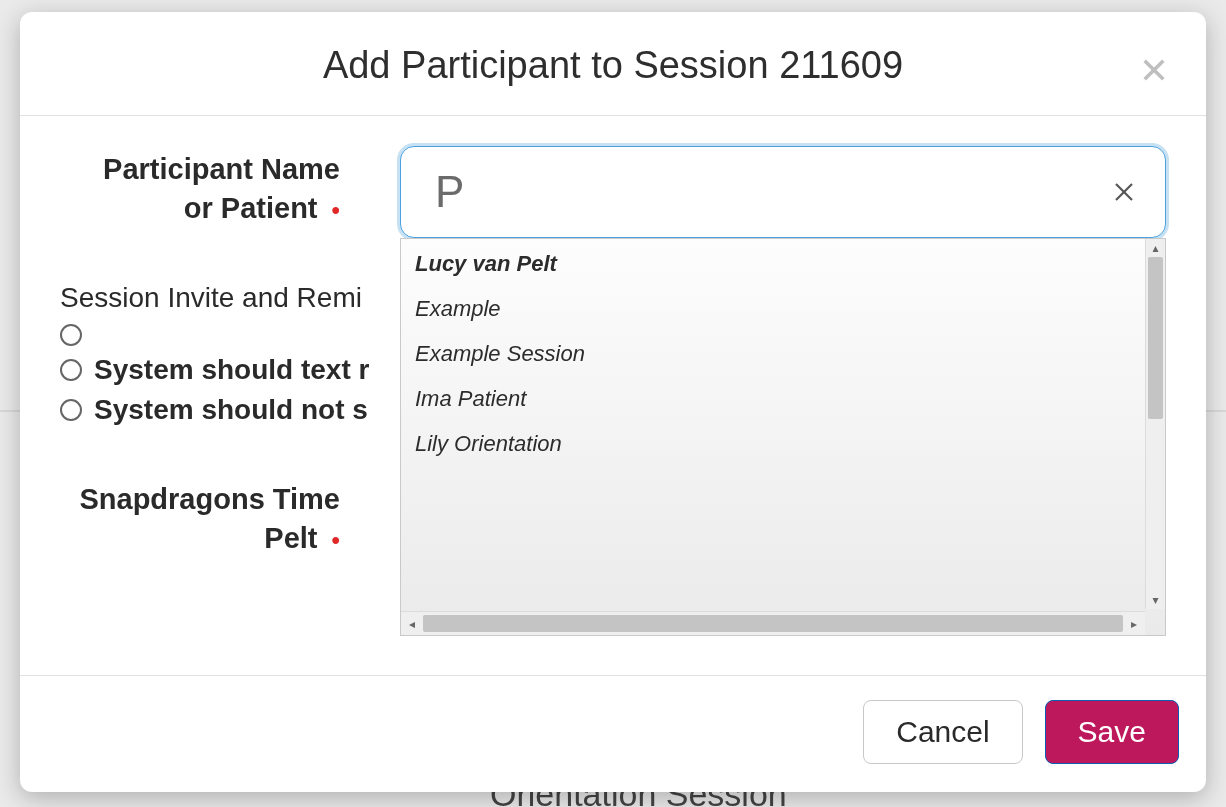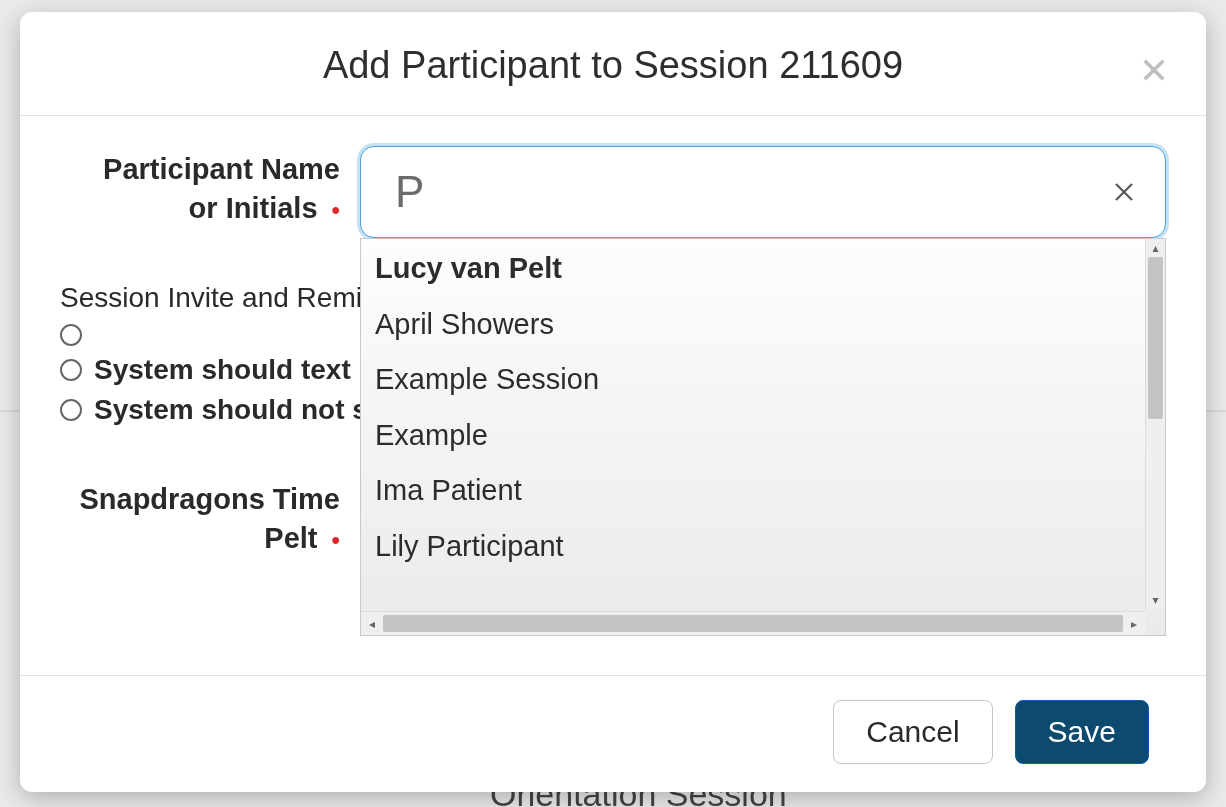--- a/index.html
+++ b/index.html
@@ -59,21 +59,21 @@
   }
   .close-x svg { width: 28px; height: 28px; stroke: #bfbfbf; stroke-width: 3; }
 
   .modal-body {
     position: relative;
     flex: 1;
     padding: 30px 40px 0 40px;
     border-bottom: 1px solid #e1e1e1;
   }
 
-  .field-row { display: flex; }
+  .field-row { display: flex; gap: 40px; }
   .field-label {
     width: 300px;
     font-size: 29px;
     font-weight: 700;
     color: #2a2a2a;
     text-align: right;
     line-height: 1.35;
     padding-right: 20px;
     padding-top: 4px;
   }
@@ -123,24 +123,25 @@
     background: linear-gradient(#fdfdfd, #eaeaea);
     z-index: 20;
   }
   .dropdown-scroll {
     position: absolute;
     left: 0; top: 0; right: 20px; bottom: 26px;
     overflow: hidden;
   }
   .dropdown-item {
     padding: 8px 14px 4px 14px;
-    font-size: 29px;
+    font-size: 22px;
     color: #2c2c2c;
     cursor: pointer;
     line-height: 1.5;
+    font-style: italic;
   }
   .dropdown-item.match { font-weight: 700; }
 
   
   .vscroll {
     position: absolute;
     right: 0; top: 0; bottom: 26px;
     width: 20px;
     background: #efefef;
     border-left: 1px solid #dcdcdc;
@@ -211,40 +212,40 @@
   }
 
   .tz-row {
     margin-top: 46px;
   }
 
   .modal-footer {
     display: flex;
     justify-content: flex-end;
     gap: 22px;
-    padding: 24px 57px 28px 40px;
+    padding: 24px 27px 28px 40px;
   }
   .btn {
     height: 64px;
     padding: 0 32px;
     border-radius: 8px;
     font-size: 30px;
     border: 1px solid transparent;
     cursor: pointer;
     display: inline-flex;
     align-items: center;
     justify-content: center;
   }
   .btn-cancel {
     background: #ffffff;
     border: 1px solid #c7c7c7;
     color: #2a2a2a;
   }
   .btn-save {
-    background: #0c4a6e;
+    background: #be185d;
     color: #ffffff;
     border: 1px solid #0d5eb2;
   }
 </style>
 </head>
 <body>
 
 <div class="backdrop">
   <div class="bg-line"></div>
   <div class="bg-text">Orientation Session</div>
@@ -259,41 +260,40 @@
           <line x1="20" y1="4" x2="4" y2="20"></line>
         </svg>
       </div>
     </div>
 
     <div class="modal-body">
 
       <div class="field-row">
         <div class="field-label">
           <span>Participant Name</span><br>
-          <span>or Initials</span>
+          <span>or Patient</span>
           <span class="req-dot">•</span>
         </div>
 
         <div class="search-wrap">
           <input class="search-input" type="text" value="P" style="">
           <div class="clear-x">
             <svg viewBox="0 0 24 24" fill="none">
               <line x1="4" y1="4" x2="20" y2="20"></line>
               <line x1="20" y1="4" x2="4" y2="20"></line>
             </svg>
           </div>
 
           <div class="dropdown">
             <div class="dropdown-scroll" id="dd-list">
                 <div class="dropdown-item match">Lucy van Pelt</div>
-                <div class="dropdown-item">April Showers</div>
+                <div class="dropdown-item">Example</div>
                 <div class="dropdown-item">Example Session</div>
-                <div class="dropdown-item">Example</div>
                 <div class="dropdown-item">Ima Patient</div>
-                <div class="dropdown-item">Lily Participant</div>
+                <div class="dropdown-item">Lily Orientation</div>
               </div>
 
             <div class="vscroll">
               <div class="arrow-up">▴</div>
               <div class="thumb"></div>
               <div class="arrow-down" style="position:absolute;bottom:0;left:0;right:0;">▾</div>
             </div>
             <div class="hscroll">
               <div class="arrow-left">◂</div>
               <div class="track"></div>

